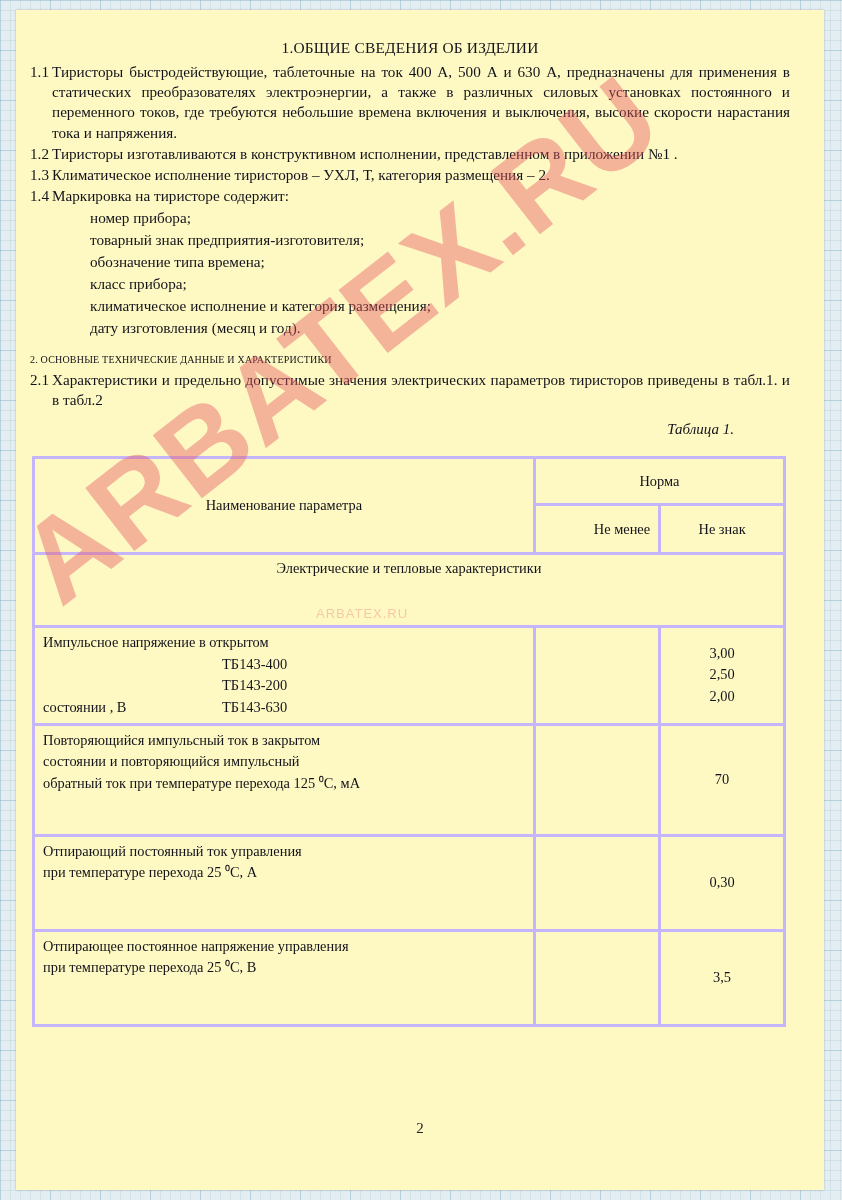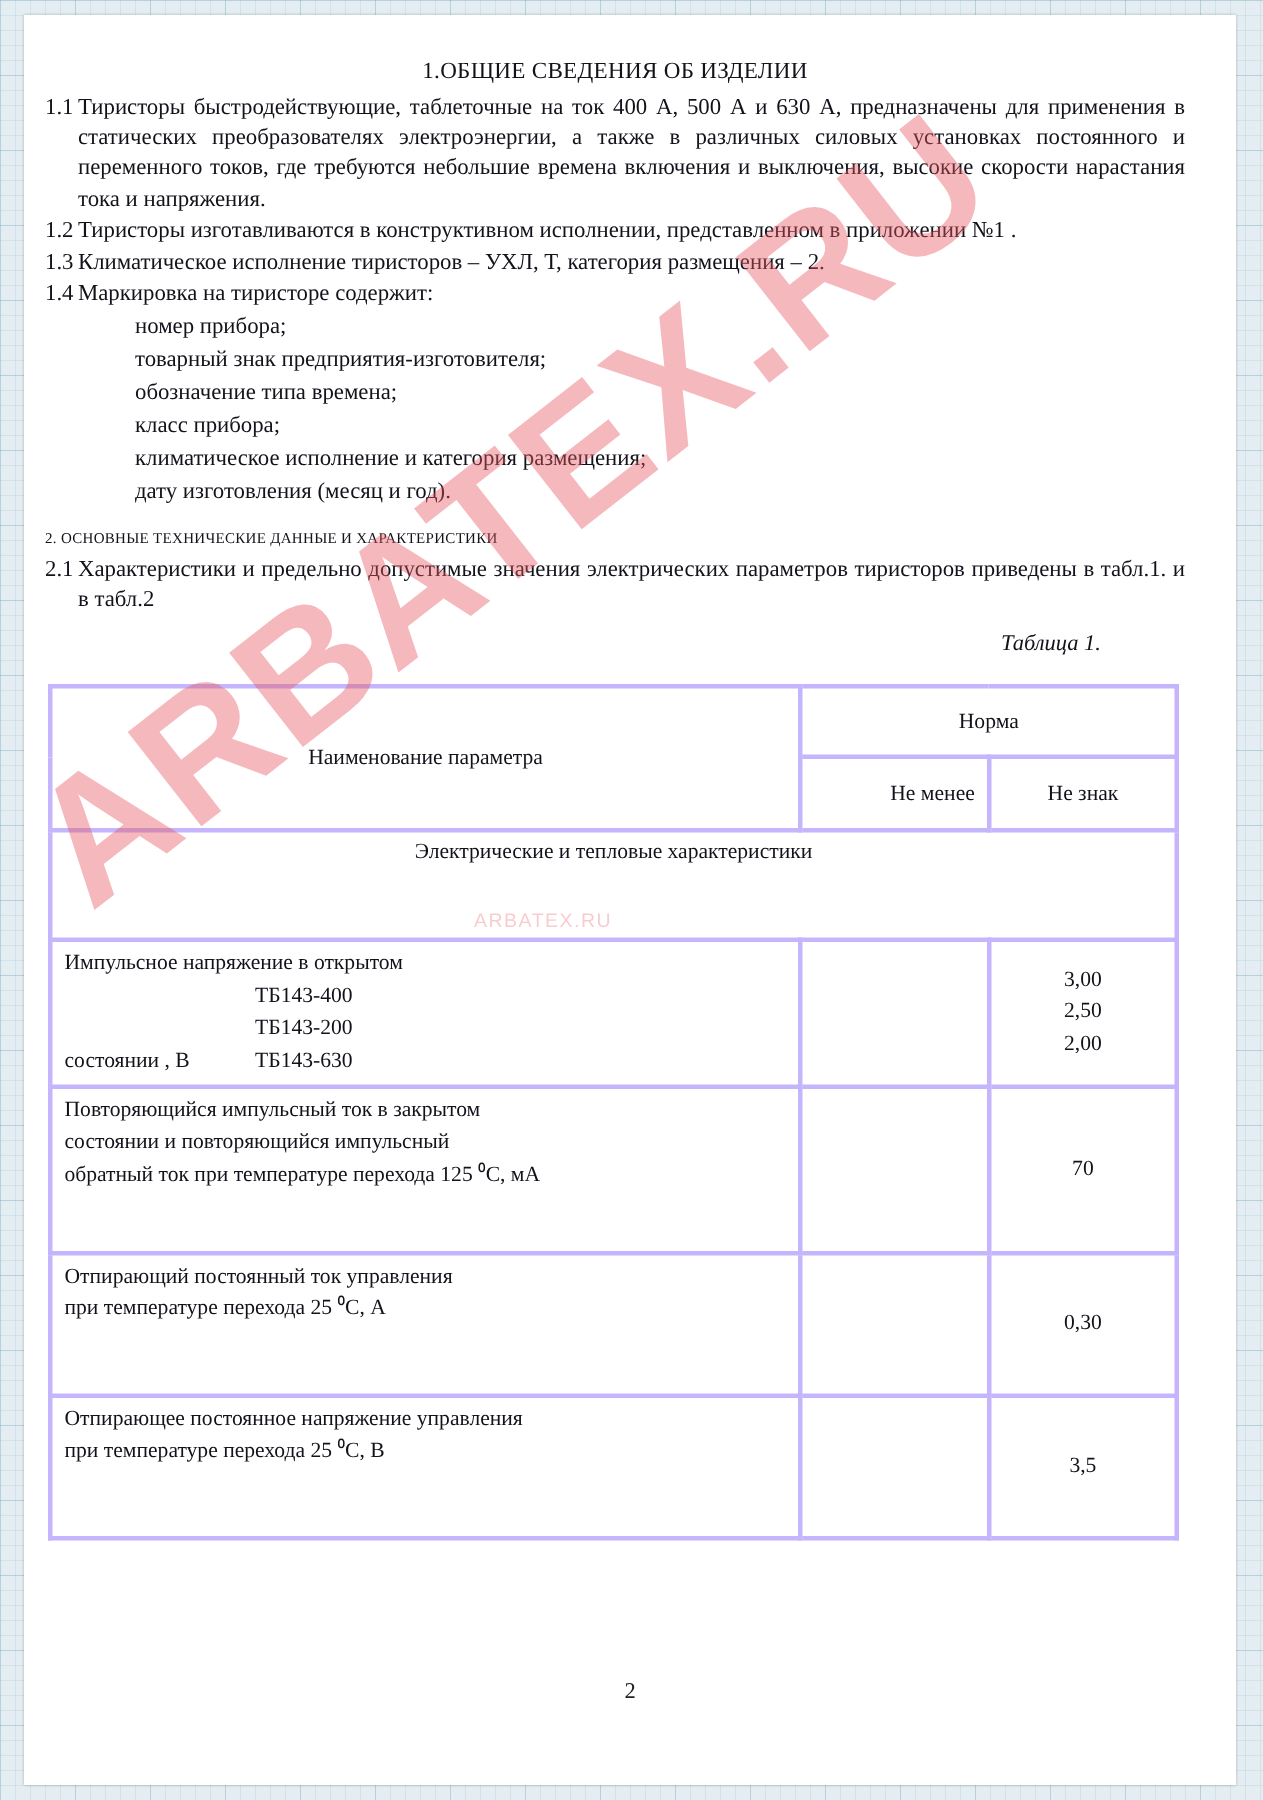--- a/index.html
+++ b/index.html
@@ -26,21 +26,21 @@
       linear-gradient(to right, rgba(120,170,190,0.16) 1px, transparent 1px),
       linear-gradient(to bottom, rgba(120,170,190,0.16) 1px, transparent 1px);
     background-size: 50px 50px, 50px 50px, 10px 10px, 10px 10px;
   }
   .sheet {
     position: absolute;
     left: 16px;
     top: 10px;
     width: 808px;
     height: 1180px;
-    background: #ffffff;
+    background: #fef9c3;
     box-shadow: 0 0 2px rgba(0,0,0,0.25);
     overflow: hidden;
   }
   .content {
     position: absolute;
     left: 0; top: 0;
     width: 808px;
     height: 1180px;
     padding: 0;
   }
@@ -124,21 +124,21 @@
     width: 500px;
     line-height: 1.5;
   }
   .cell-val {
     width: 110px;
     text-align: center;
     vertical-align: middle !important;
   }
   .types {
     display: inline-block;
-    margin-left: 40px;
+    margin-left: 92px;
     text-align: center;
   }
   .nm-line { display: block; }
   .val-stack { line-height: 1.5; }
   .pad-top { padding-top: 12px; }
   .page-number {
     position: absolute;
     top: 1110px;
     left: 0;
     width: 808px;

